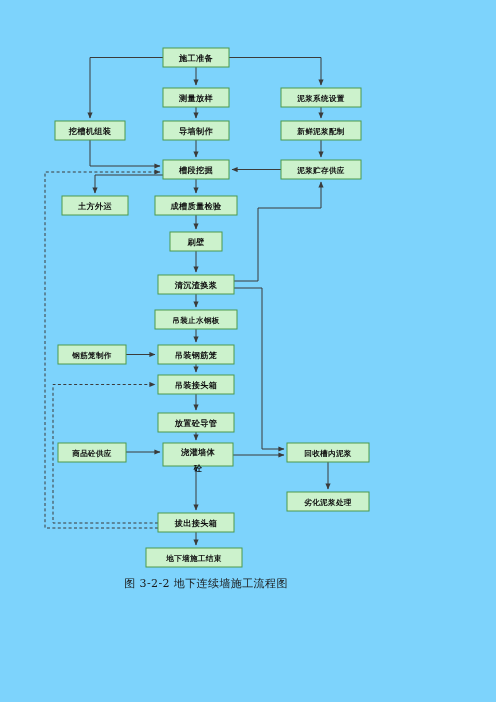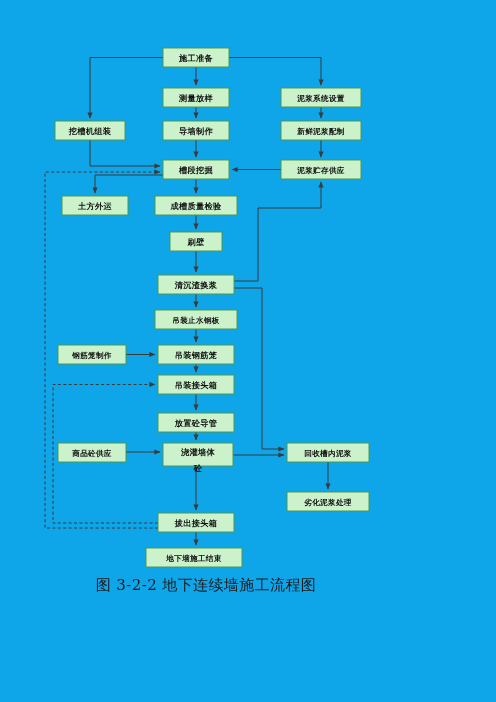--- a/index.html
+++ b/index.html
@@ -10,21 +10,21 @@
   body {
     width: 496px;
     height: 702px;
     font-family: "DejaVu Sans", sans-serif;
     overflow: hidden;
   }
   #page {
     position: relative;
     width: 496px;
     height: 702px;
-    background: #0ea5e9;
+    background: #7dd3fc;
   }
   #flow-svg {
     position: absolute;
     left: 0;
     top: 0;
     width: 496px;
     height: 702px;
   }
   .node-rect {
     fill: #ccf2cc;
@@ -54,21 +54,21 @@
     fill: none;
     stroke-dasharray: 3 2.4;
   }
   .caption {
     position: absolute;
     left: 0;
     top: 576px;
     width: 412px;
     text-align: center;
     font-family: "DejaVu Serif", serif;
-    font-size: 15px;
+    font-size: 11px;
     color: #1a1a1a;
     letter-spacing: 0.4px;
   }
 </style>
 </head>
 <body>
 
 <div id="page">
 
   <svg id="flow-svg" viewBox="0 0 496 702">

